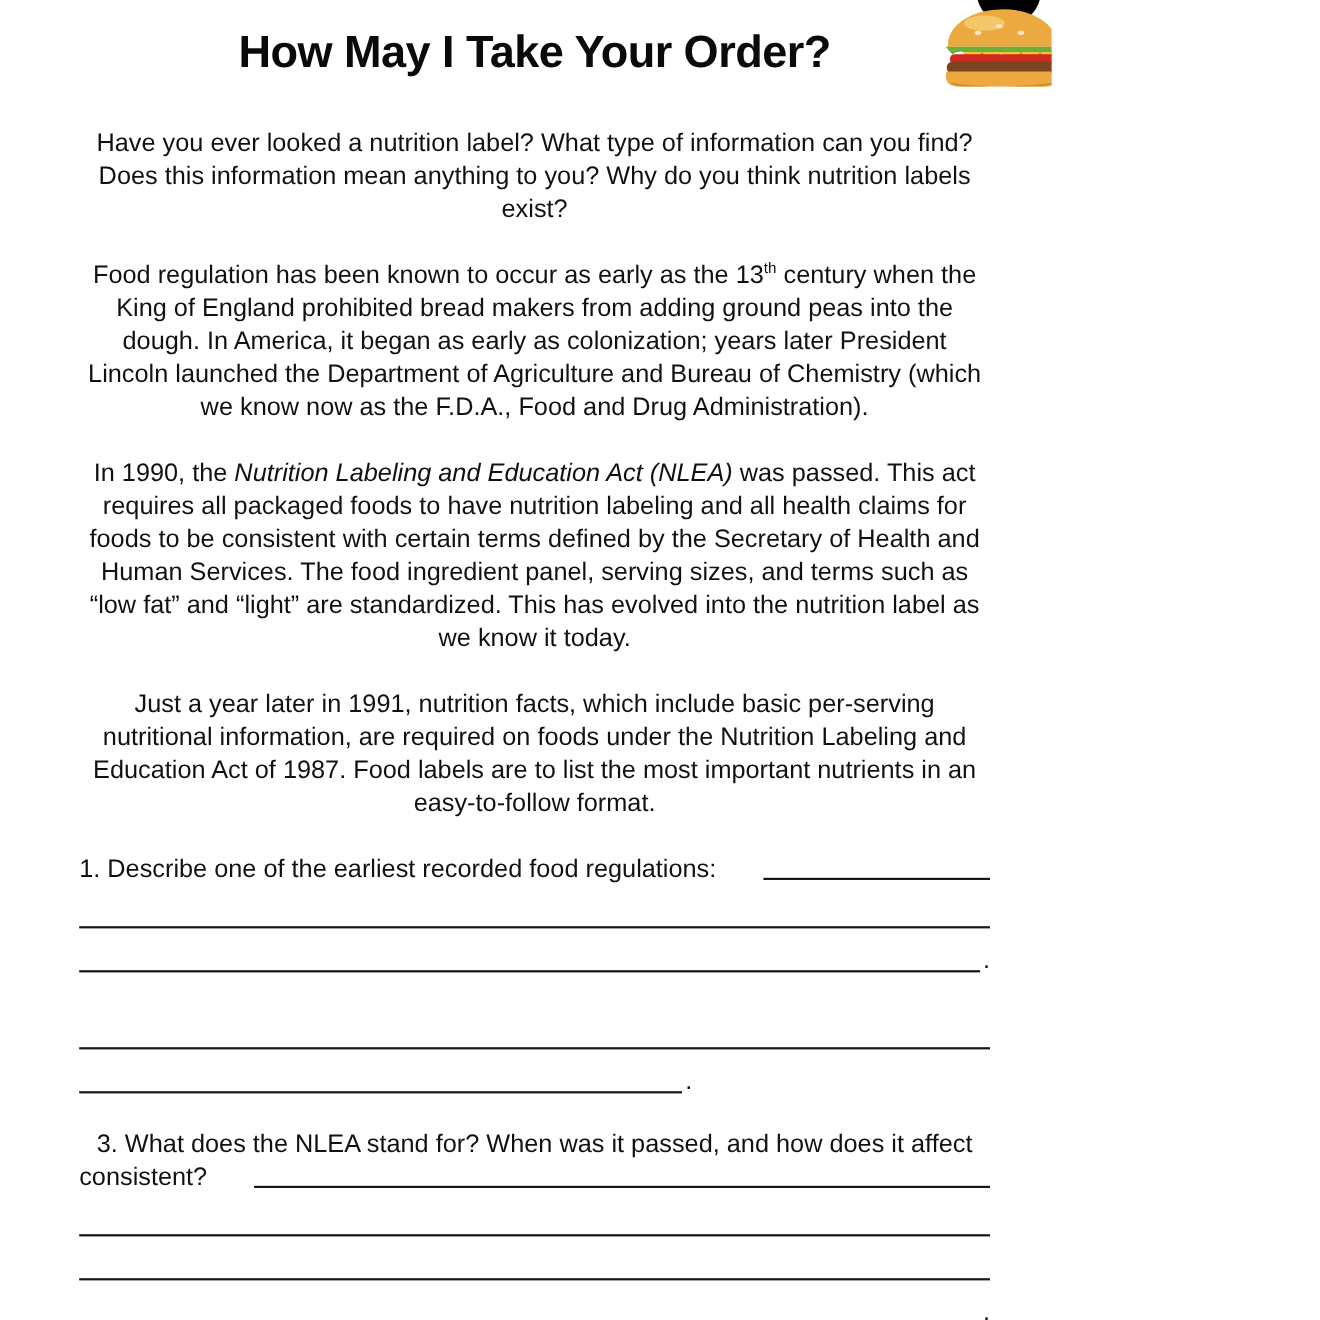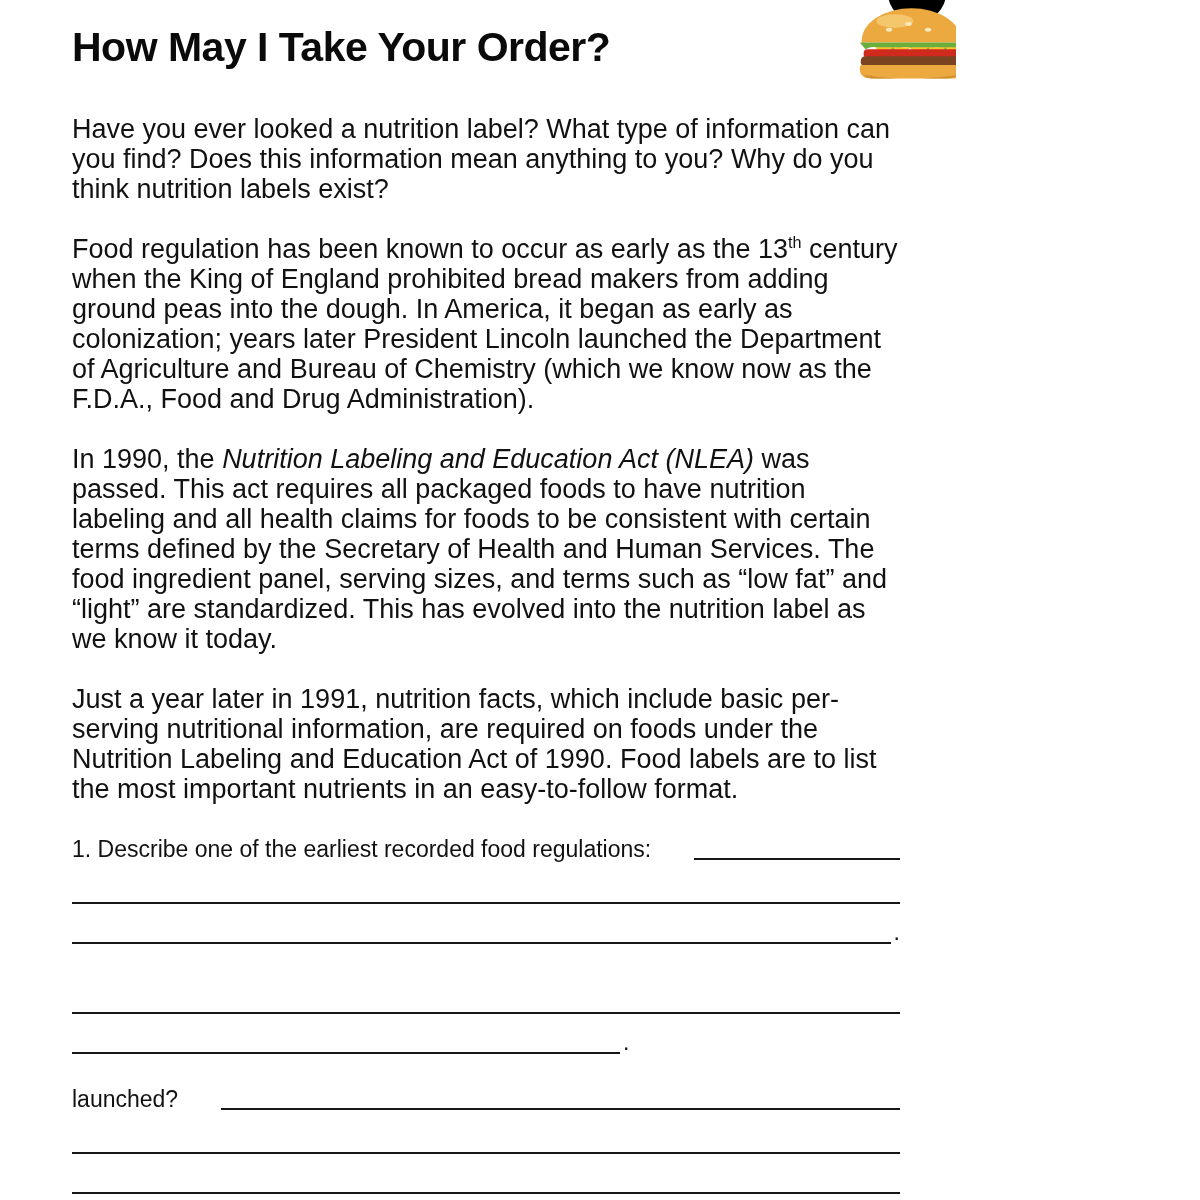--- a/index.html
+++ b/index.html
@@ -6,20 +6,21 @@
   html, body { margin: 0; padding: 0; background: #ffffff; }
   .page {
     position: relative;
     width: 956px;
     height: 1200px;
     background: #ffffff;
     overflow: hidden;
     font-family: "Liberation Sans", sans-serif;
     color: #111111;
     padding: 18px 56px 0 72px;
+    text-align: center;
   }
   .corner-circle {
     position: absolute;
     top: -36px;
     right: 10px;
     width: 58px;
     height: 58px;
     border-radius: 50%;
     background: #000000;
   }
@@ -37,21 +38,21 @@
     left: 778px; 
     top: -18px;
     width: 220px;
     height: 84px;
     display: flex;
     align-items: flex-start;
   }
   .clipart svg { display: block; }
   .fries-wrap { margin-left: -14px; margin-top: 2px; }
   p.body-text {
-    font-size: 27px;
+    font-size: 23px;
     line-height: 30px;
     margin: 0 0 30px 0;
   }
   p.body-text sup { font-size: 60%; line-height: 0; }
   p.body-text em { }
   .question { margin-top: 30px; font-size: 23px; line-height: 30px; }
   .fill-row { display: flex; align-items: flex-end; min-height: 30px; gap: 36px; }
   .fill-row .q-text { white-space: nowrap; flex: 0 0 auto; }
   .fill-line {
     flex: 1 1 auto;
@@ -115,21 +116,21 @@
       </div>
     </div>
   </div>
 
   <p class="body-text">Have you ever looked a nutrition label? What type of information can you find? Does this information mean anything to you? Why do you think nutrition labels exist?</p>
 
   <p class="body-text"><span>Food regulation has been known to occur as early as the 13</span><sup>th</sup><span> century when the King of England prohibited bread makers from adding ground peas into the dough.  In America, it began as early as colonization; years later President Lincoln launched the Department of Agriculture and Bureau of Chemistry (which we know now as the F.D.A., Food and Drug Administration).</span></p>
 
   <p class="body-text"><span>In 1990, the </span><em>Nutrition Labeling and Education Act (NLEA)</em><span> was passed.  This act requires all packaged foods to have nutrition labeling and all health claims for foods to be consistent with certain terms defined by the Secretary of Health and Human Services. The food ingredient panel, serving sizes, and terms such as “low fat” and “light” are standardized. This has evolved into the nutrition label as we know it today.</span></p>
 
-  <p class="body-text">Just a year later in 1991, nutrition facts, which include basic per-serving nutritional information, are required on foods under the Nutrition Labeling and Education Act of 1990. Food labels are to list the most important nutrients in an easy-to-follow format.</p>
+  <p class="body-text">Just a year later in 1991, nutrition facts, which include basic per-serving nutritional information, are required on foods under the Nutrition Labeling and Education Act of 1987. Food labels are to list the most important nutrients in an easy-to-follow format.</p>
 
   <div class="question">
     <div class="fill-row">
       <span class="q-text">1. Describe one of the earliest recorded food regulations:</span>
       <span class="fill-line"></span>
     </div>
     <div class="answer-full"></div>
     <div class="part-row">
       <span class="answer-part w-q1"></span>
       <span class="terminator">.</span>
@@ -138,22 +139,23 @@
 
   <div class="question">
     <div class="answer-full"></div>
     <div class="part-row">
       <span class="answer-part w-q2"></span>
       <span class="terminator">.</span>
     </div>
   </div>
 
   <div class="question">
+    <div>3. What does the NLEA stand for? When was it passed, and how does it affect</div>
     <div class="fill-row">
-      <span class="q-text">launched?</span>
+      <span class="q-text">consistent?</span>
       <span class="fill-line"></span>
     </div>
     <div class="answer-full"></div>
     <div class="answer-full"></div>
     <div class="part-row">
       <span class="answer-part w-q3"></span>
       <span class="terminator">.</span>
     </div>
   </div>
 

